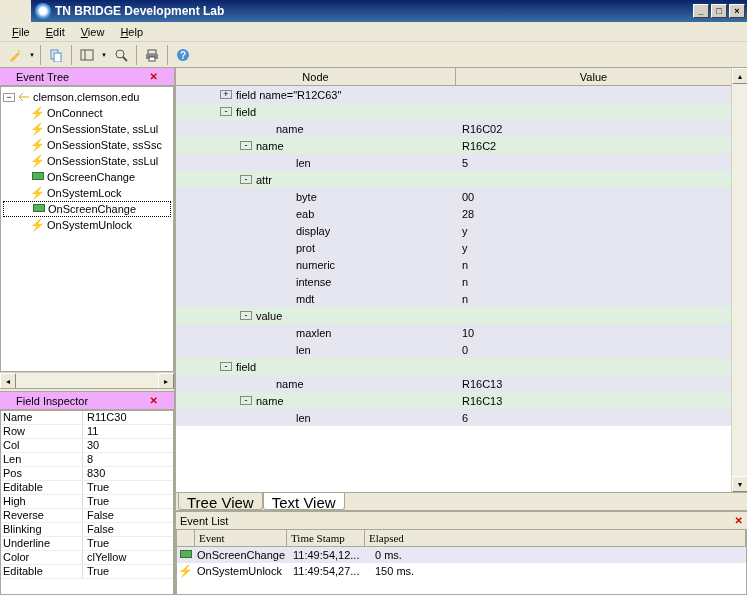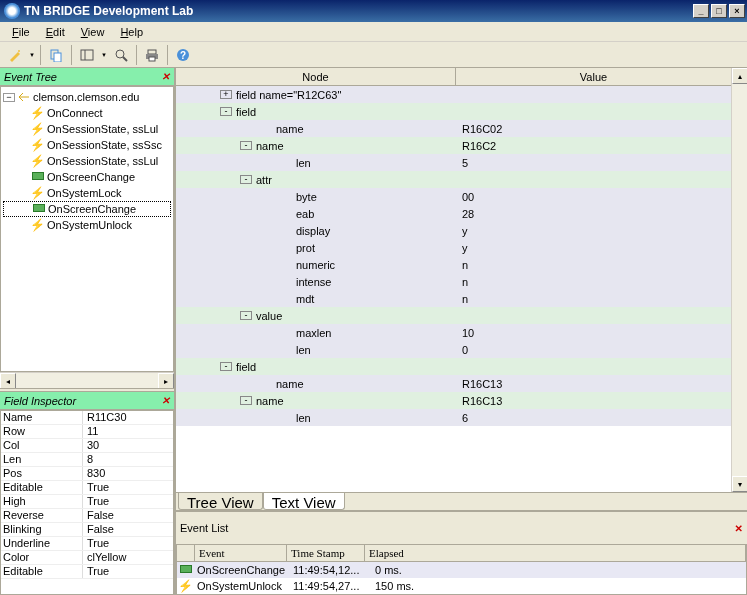--- a/index.html
+++ b/index.html
@@ -1,31 +1,31 @@
 <!DOCTYPE html>
 <html><head>
 <meta charset="utf-8">
 <style>
 * { box-sizing: border-box; margin: 0; padding: 0; }
 body { font-family: Tahoma, Arial, sans-serif; font-size: 11px; background: #ece9d8; width: 747px; height: 595px; overflow: hidden; }
-.titlebar { background: linear-gradient(to bottom, #0a246a, #3a6ea5); color: white; height: 22px; display: flex; align-items: center; padding: 0 2px 0 4px; font-weight: bold; font-size: 12px; }
+.titlebar { background: linear-gradient(to bottom, #0a246a, #3a6ea5); color: white; height: 22px; display: flex; align-items: center; padding: 0 2px 0 4px; font-weight: bold; font-size: 12px; margin-left: 31px; }
 .titlebar .icon { width: 16px; height: 16px; margin-right: 4px; background: radial-gradient(circle, #fff 30%, #4a90d9 60%); border-radius: 50%; }
 .titlebar .spacer { flex: 1; }
 .titlebar .winbtn { width: 16px; height: 14px; background: #d4d0c8; border: 1px solid #fff; border-right-color: #404040; border-bottom-color: #404040; margin-left: 2px; display: flex; align-items: center; justify-content: center; font-size: 9px; color: #000; font-family: Marlett, Arial; }
 .menubar { background: #ece9d8; height: 20px; display: flex; align-items: center; padding: 0 4px; border-bottom: 1px solid #d4d0c8; }
 .menubar span { padding: 2px 8px; cursor: default; }
 .menubar span:first-letter { text-decoration: underline; }
 .toolbar { background: #ece9d8; height: 26px; display: flex; align-items: center; padding: 0 4px; border-bottom: 1px solid #aca899; gap: 2px; }
 .tbtn { width: 22px; height: 22px; border: 1px solid transparent; display: flex; align-items: center; justify-content: center; }
 .tsep { width: 1px; height: 20px; background: #aca899; margin: 0 2px; }
 .tbtn svg { width: 14px; height: 14px; }
 .dropdown-arrow { width: 8px; display: flex; align-items: center; justify-content: center; font-size: 7px; color: #000; }
 .main { display: flex; height: 527px; }
 .left { width: 176px; display: flex; flex-direction: column; border-right: 2px solid #aca899; }
-.panel-header { background: #86efac; height: 18px; display: flex; align-items: center; padding: 0 4px; border-bottom: 1px solid #aca899; font-size: 11px; font-style: italic; }
+.panel-header { background: #f0abfc; height: 18px; display: flex; align-items: center; padding: 0 16px; border-bottom: 1px solid #aca899; font-size: 11px; }
 .panel-header .closex { margin-left: auto; color: #c00; font-weight: bold; cursor: pointer; font-size: 10px; }
 .tree { flex: 1; background: #fff; border: 1px solid #aca899; padding: 2px; overflow: hidden; font-size: 11px; }
 .tree-row { display: flex; align-items: center; height: 16px; white-space: nowrap; }
 .tree-row.sel { background: #fff; border: 1px dotted #000; }
 .tree-toggle { width: 12px; text-align: center; font-size: 9px; border: 1px solid #999; height: 9px; line-height: 7px; margin-right: 2px; }
 .tree-icon { width: 14px; height: 14px; margin-right: 2px; display: inline-flex; align-items: center; justify-content: center; }
 .icon-bolt { color: #d4a817; font-size: 12px; }
 .field-inspector { height: 185px; background: #fff; border: 1px solid #aca899; display: flex; flex-direction: column; }
 .fi-grid { flex: 1; overflow: hidden; }
 .fi-row { display: flex; height: 14px; border-bottom: 1px solid #eee; }
@@ -49,21 +49,21 @@
 .xrow.bg-grn { background: #e0f0e0; }
 .xrow .exp { width: 12px; text-align: center; font-size: 9px; border: 1px solid #888; height: 9px; line-height: 7px; margin: 0 4px; }
 .xrow .noexp { width: 20px; }
 .xrow .ind { display: inline-block; }
 .xrow .nodecol { width: 280px; display: flex; align-items: center; }
 .xrow .valcol { flex: 1; padding-left: 6px; }
 .bottom-tabs { display: flex; height: 18px; background: #ece9d8; padding: 0 2px; border-top: 1px solid #aca899; }
 .btab { padding: 1px 8px; border: 1px solid #aca899; border-top: none; background: #ece9d8; border-radius: 0 0 3px 3px; font-size: 15px; }
 .btab.active { background: #fff; }
 .event-list-panel { border-top: 2px solid #aca899; display: flex; flex-direction: column; height: 85px; }
-.el-header { background: #ece9d8; height: 17px; display: flex; align-items: center; padding: 16px 4px; font-size: 11px; }
+.el-header { background: #ece9d8; height: 17px; display: flex; align-items: center; padding: 8px 4px; font-size: 11px; }
 .el-header .closex { margin-left: auto; color: #c00; font-weight: bold; cursor: pointer; font-size: 10px; }
 .el-grid { flex: 1; background: #fff; border: 1px solid #aca899; }
 .el-cols { display: flex; height: 17px; background: #ece9d8; border-bottom: 1px solid #aca899; }
 .el-cols div { border-right: 1px solid #aca899; padding: 0 4px; line-height: 17px; font-family: Liberation Serif, serif; }
 .el-row { display: flex; height: 16px; align-items: center; }
 .el-row.sel { background: #e8e8f4; }
 .el-row .c1 { width: 18px; display: flex; align-items: center; justify-content: center; }
 .el-row .c2 { width: 96px; padding-left: 2px; }
 .el-row .c3 { width: 82px; padding-left: 2px; }
 .el-row .c4 { flex: 1; padding-left: 2px; }

